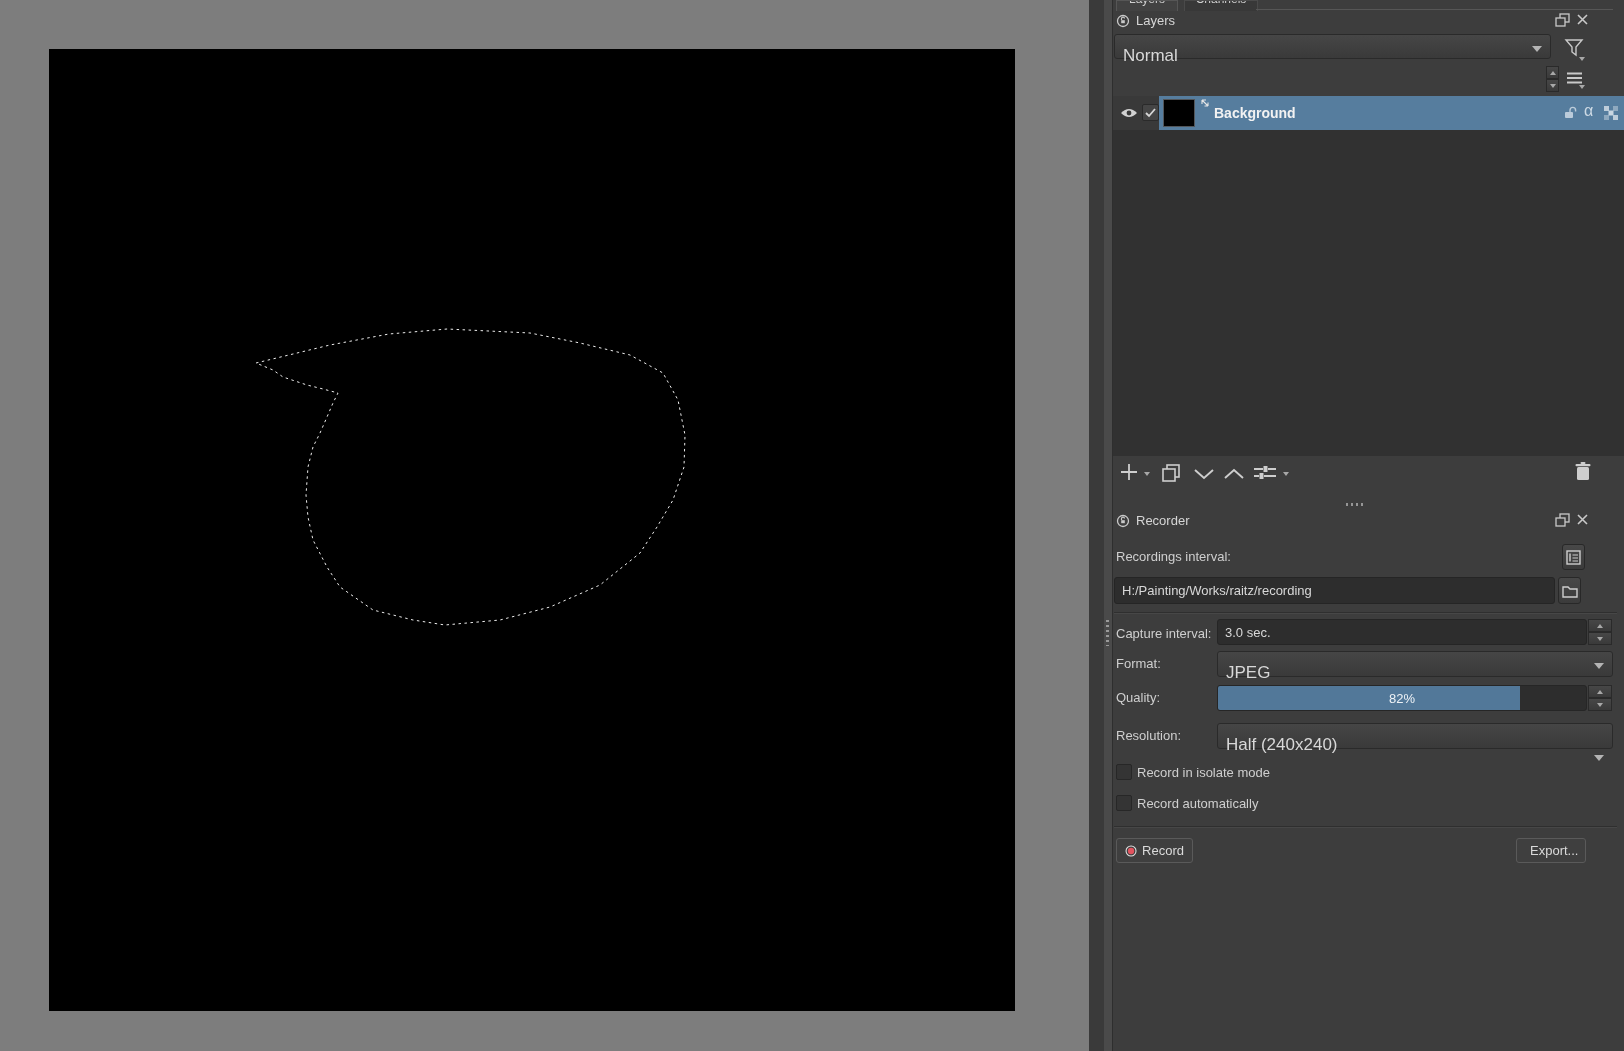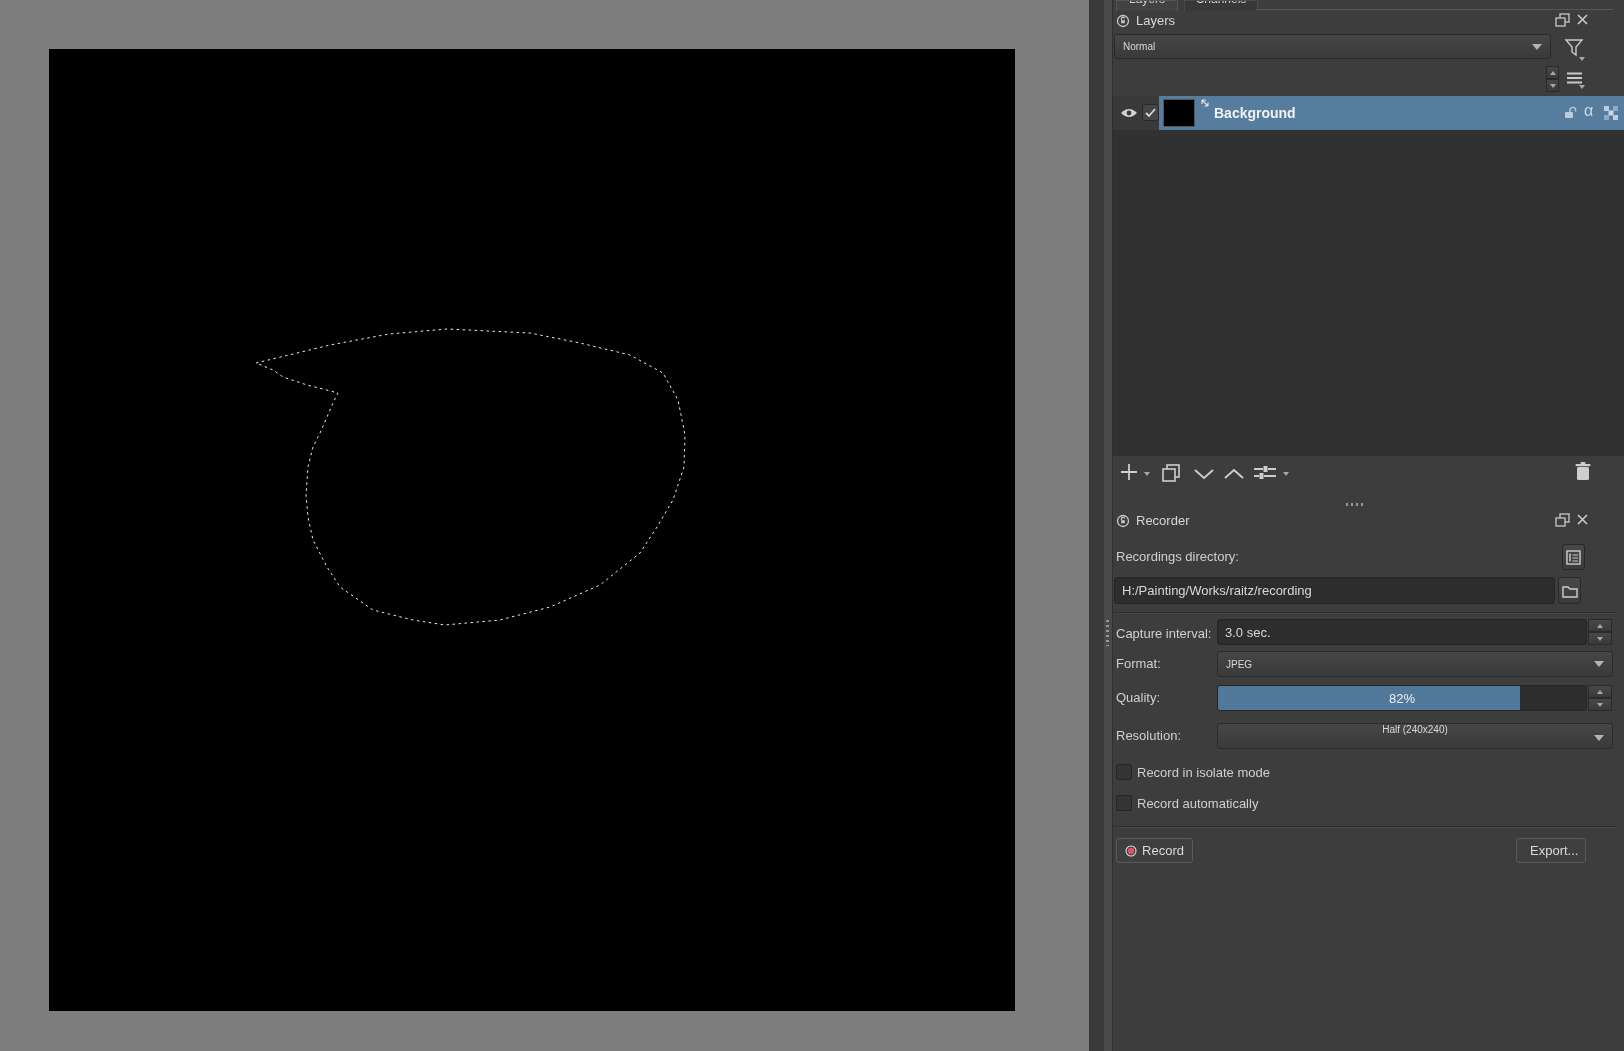--- a/index.html
+++ b/index.html
@@ -14,21 +14,21 @@
   .sep-band{left:1104px;top:0;width:8px;height:1051px;background:#4a4a4a;}
   
   .panel{left:1112px;top:0;width:512px;height:1051px;background:#3d3d3d;border-left:1px solid #2e2e2e;}
   .titlebar-text{font-size:13px;color:#d6d6d6;}
   .label{font-size:13px;color:#cfcfcf;white-space:nowrap;}
   .tab{height:10px;overflow:hidden;border:1px solid #565656;border-bottom:none;background:#424242;}
   .tab.inactive{background:#383838;border-color:#4a4a4a;}
   .tab span{display:block;margin-top:-9px;font-size:12px;color:#cfcfcf;text-align:center;}
   .tabline{height:1px;background:#565656;}
   .dropdown{background:linear-gradient(#464646,#3a3a3a);border:1px solid #2a2a2a;border-radius:3px;
-            display:flex;align-items:center;font-size:10px;color:#d8d8d8;padding:0 8px;box-sizing:border-box;}
+            display:flex;font-size:17px;color:#d8d8d8;padding:11px 8px;box-sizing:border-box;}
   .dropdown .dd-arrow{margin-left:auto;}
   .tri-down{width:0;height:0;border-left:5px solid transparent;border-right:5px solid transparent;border-top:6px solid #b4b4b4;}
   .tri-down.sm{border-left-width:3px;border-right-width:3px;border-top-width:4px;border-top-color:#a8a8a8;}
   .tri-up.sm{width:0;height:0;border-left:3px solid transparent;border-right:3px solid transparent;border-bottom:4px solid #a8a8a8;}
   .slider{background:#2d2d2d;border:1px solid #262626;border-radius:3px;overflow:hidden;position:relative;box-sizing:border-box;}
   .slider .fill{position:absolute;left:0;top:0;bottom:0;background:#527899;}
   .slider .stext{position:absolute;left:0;right:0;top:0;bottom:0;display:flex;align-items:center;justify-content:center;
                  font-size:13px;color:#eef2f6;}
   .spinner{display:flex;flex-direction:column;width:24px;box-sizing:border-box;}
   .spinbtn{flex:1;background:linear-gradient(#474747,#3a3a3a);border:1px solid #2a2a2a;display:flex;align-items:center;justify-content:center;}
@@ -216,21 +216,21 @@
           <rect x="5" y="1" width="9" height="8" fill="none" stroke="#c9c9c9" stroke-width="1.3"></rect>
           <rect x="1" y="5" width="9" height="8" fill="#3d3d3d" stroke="#c9c9c9" stroke-width="1.3"></rect>
         </svg>
     </div>
     <div class="abs" style="left:463px;top:513px;">
       <svg width="13" height="13" viewBox="0 0 13 13">
           <path d="M2 2 L11 11 M11 2 L2 11" stroke="#c9c9c9" stroke-width="1.6"></path>
         </svg>
     </div>
 
-    <div class="abs label" style="left:3px;top:549px;">Recordings directory:</div>
+    <div class="abs label" style="left:3px;top:549px;">Recordings interval:</div>
     <div class="abs sqbtn" style="left:449px;top:544px;width:23px;height:26px;">
       <svg width="15" height="15" viewBox="0 0 15 15">
           <rect x="1" y="1" width="13" height="13" fill="none" stroke="#cecece" stroke-width="1.4"></rect>
           <path d="M4 3.5 V11.5" stroke="#cecece" stroke-width="1.4"></path>
           <path d="M6.5 5 H12 M6.5 8 H12 M6.5 11 H12" stroke="#cecece" stroke-width="1.2"></path>
         </svg>
     </div>
     <div class="abs input" style="left:1px;top:577px;width:441px;height:27px;">
       <span>H:/Painting/Works/raitz/recording</span>
     </div>

